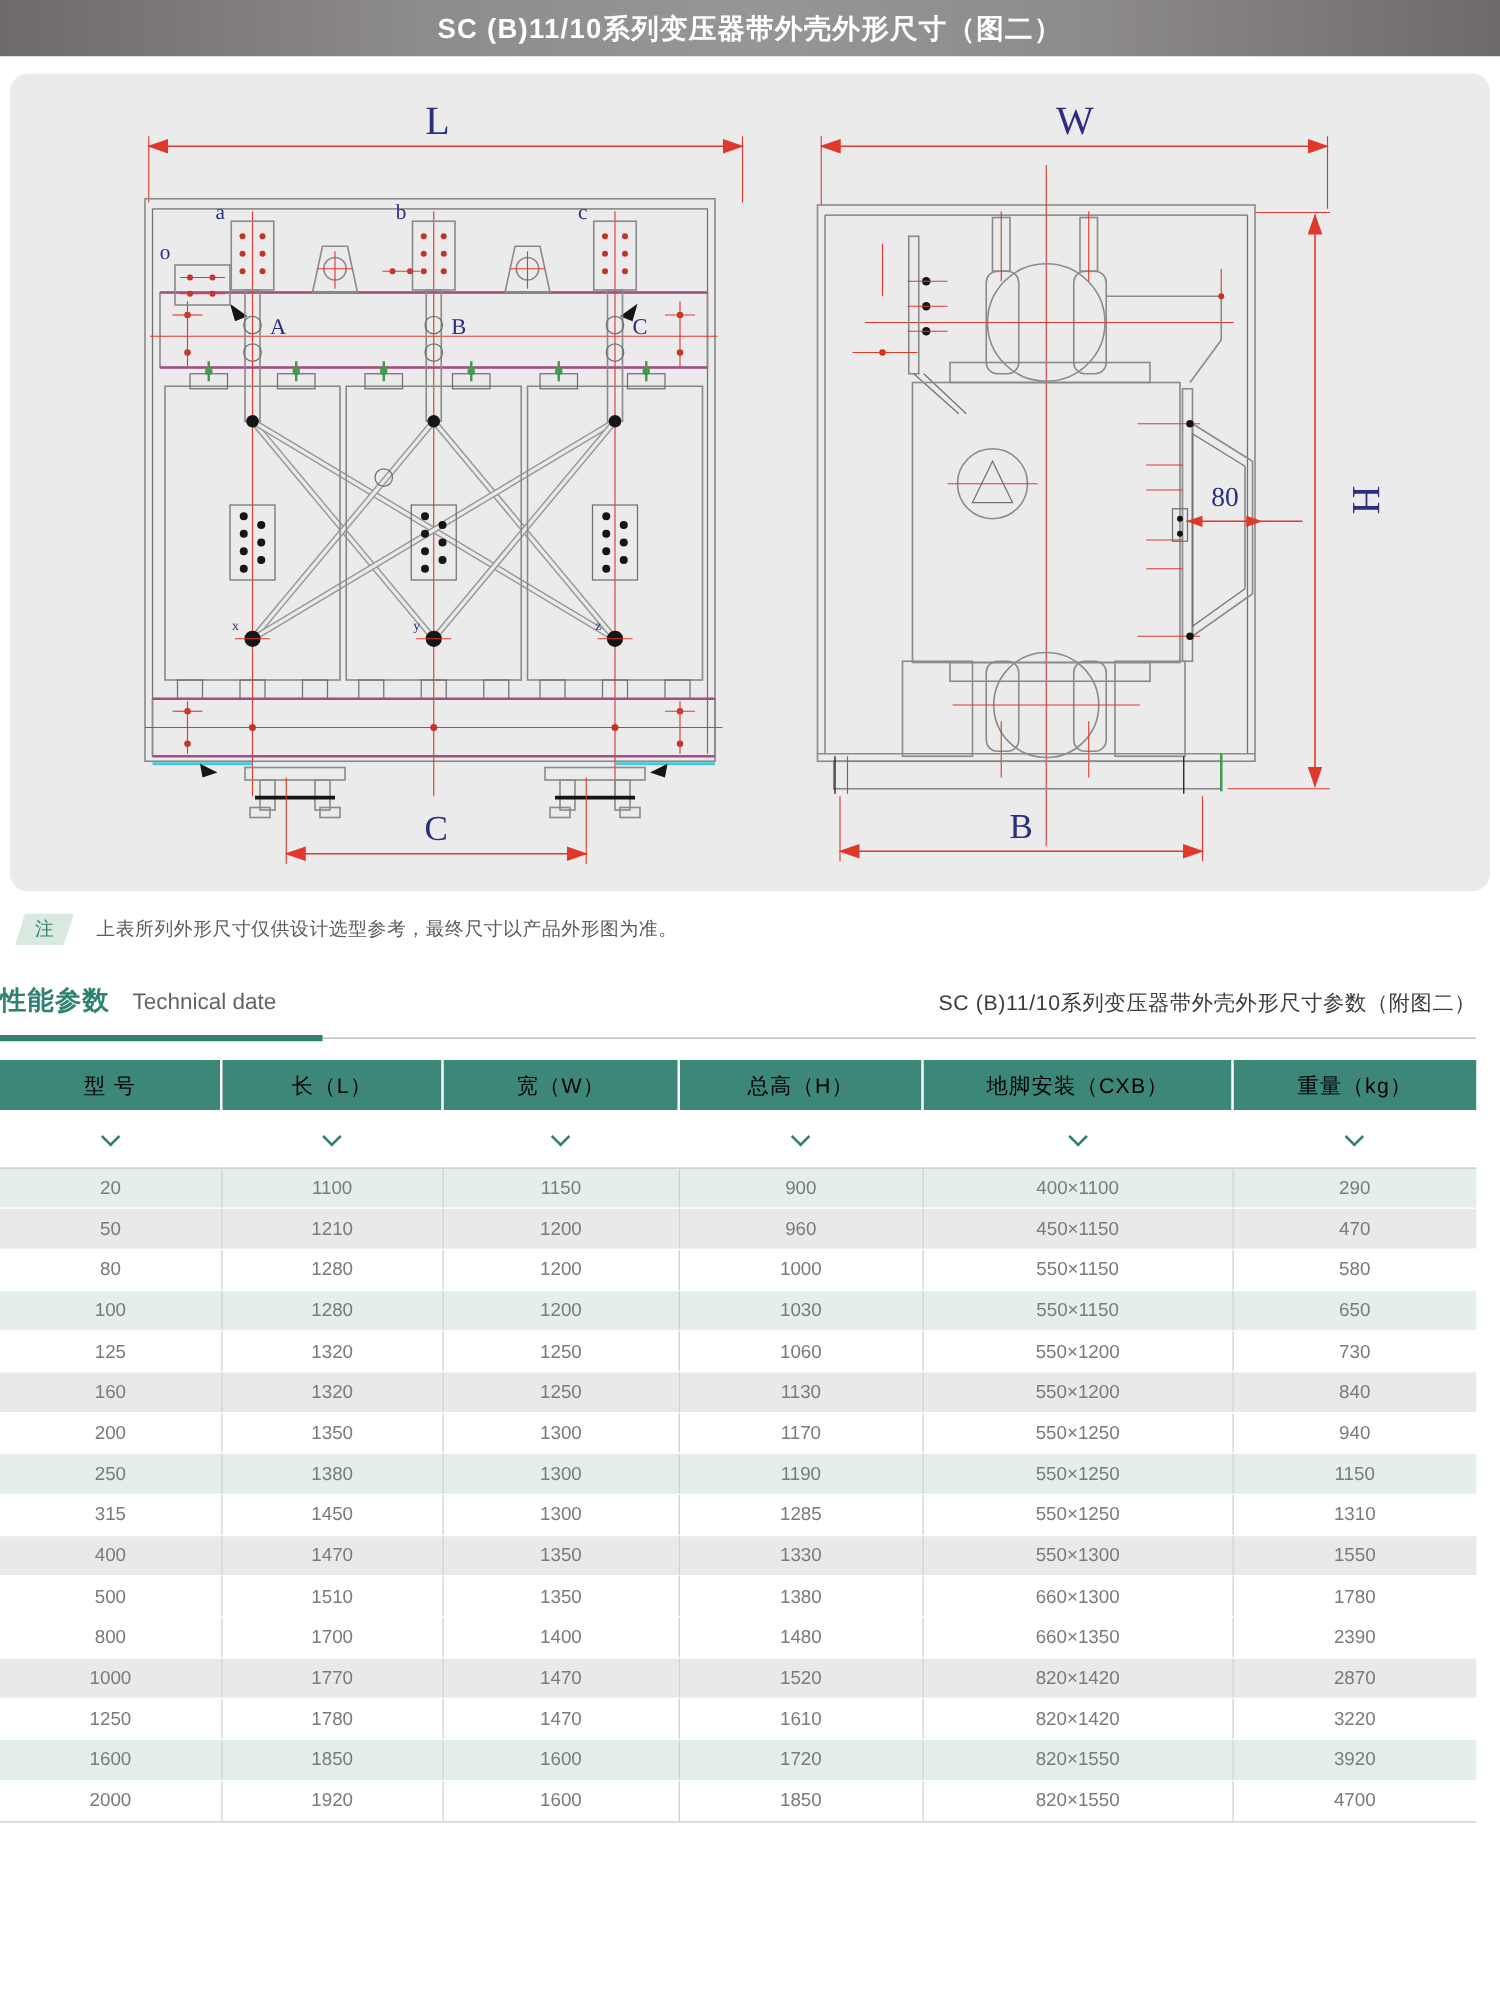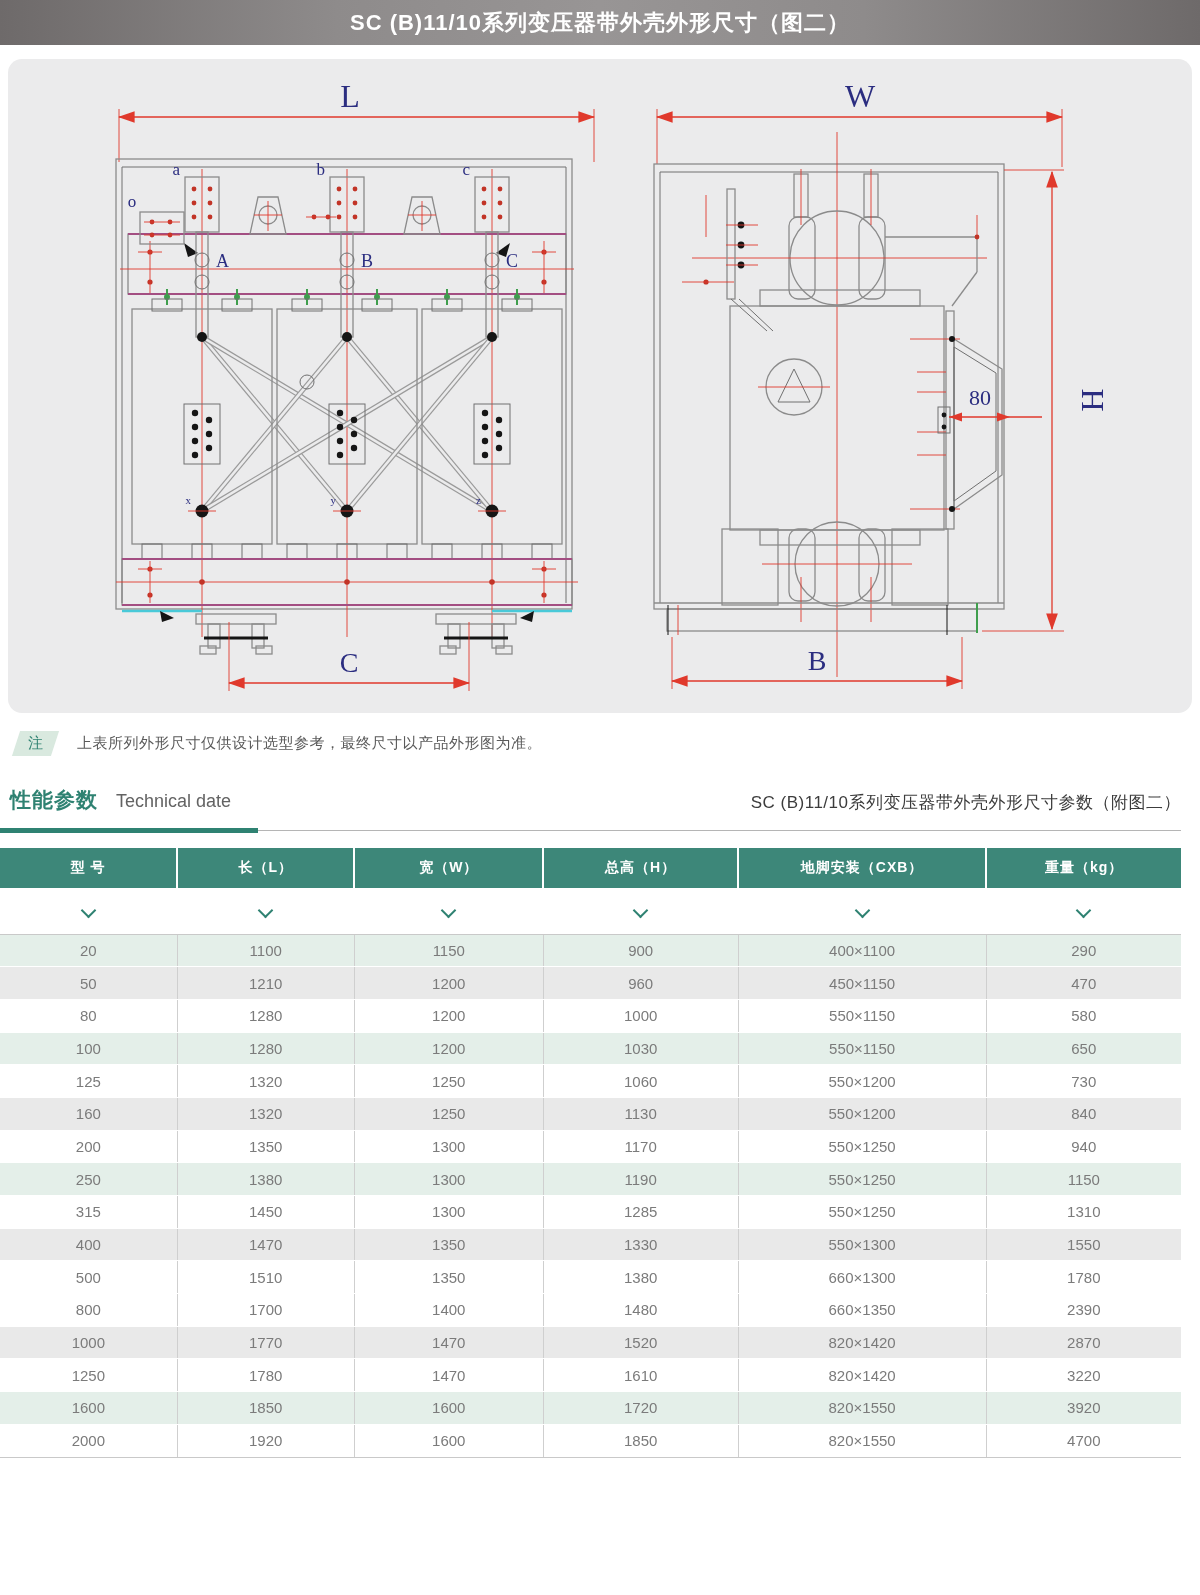--- a/index.html
+++ b/index.html
@@ -30,33 +30,33 @@
 
   
   .note{position:absolute;left:16px;top:728px;height:30px;display:flex;align-items:center;}
   .note .badge{display:inline-block;background:#d9e9df;color:#2f8272;font-size:15px;
     padding:3px 12px;transform:skewX(-18deg);margin-right:22px;}
   .note .badge span{display:inline-block;transform:skewX(18deg);}
   .note .txt{color:#5a5a5a;font-size:15px;letter-spacing:0.5px;}
 
   
   .section-head{position:absolute;left:0;top:786px;width:1181px;display:flex;align-items:flex-end;justify-content:space-between;}
-  .sh-left{display:flex;align-items:baseline;padding-left:10px;}
+  .sh-left{display:flex;align-items:baseline;padding-left:0;}
   .sh-zh{color:#2f8272;font-size:21px;font-weight:700;letter-spacing:1px;}
   .sh-en{color:#636363;font-size:18px;margin-left:18px;}
   .sh-right{color:#3c3c3c;font-size:17px;letter-spacing:0.5px;}
   .rule{position:absolute;left:0;top:828px;width:1181px;height:6px;}
   .rule .gray{position:absolute;left:0;right:0;top:2px;height:1px;background:#b5b5b5;}
   .rule .accent{position:absolute;left:0;top:0;width:258px;height:5px;background:#2f8272;}
 
   
   .tbl-wrap{position:absolute;left:0;top:848px;width:1181px;}
   table{width:100%;border-collapse:collapse;table-layout:fixed;}
   thead tr.hdr{height:40px;}
-  thead tr.hdr th{background:#3d8779;color:#ffffff;font-size:14px;font-weight:700;
+  thead tr.hdr th{background:#3d8779;color:#000000;font-size:17px;font-weight:400;
     letter-spacing:1px;border-right:2px solid #fff;}
   thead tr.hdr th:last-child{border-right:none;}
   thead tr.chevrow{height:46px;}
   thead tr.chevrow td{text-align:center;background:#fff;}
   .chev{display:inline-block;width:9px;height:9px;border-left:2px solid #2f8272;
     border-bottom:2px solid #2f8272;transform:rotate(-45deg);margin-top:-4px;}
   tbody tr{height:32.7px;}
   tbody td{text-align:center;color:#7b7b7b;font-size:15px;border-bottom:1px solid #fff;}
   tbody td + td{border-left:1px solid #cfcfcf;}
   tbody tr:first-child td{border-top:1px solid #c9c9c9;}

